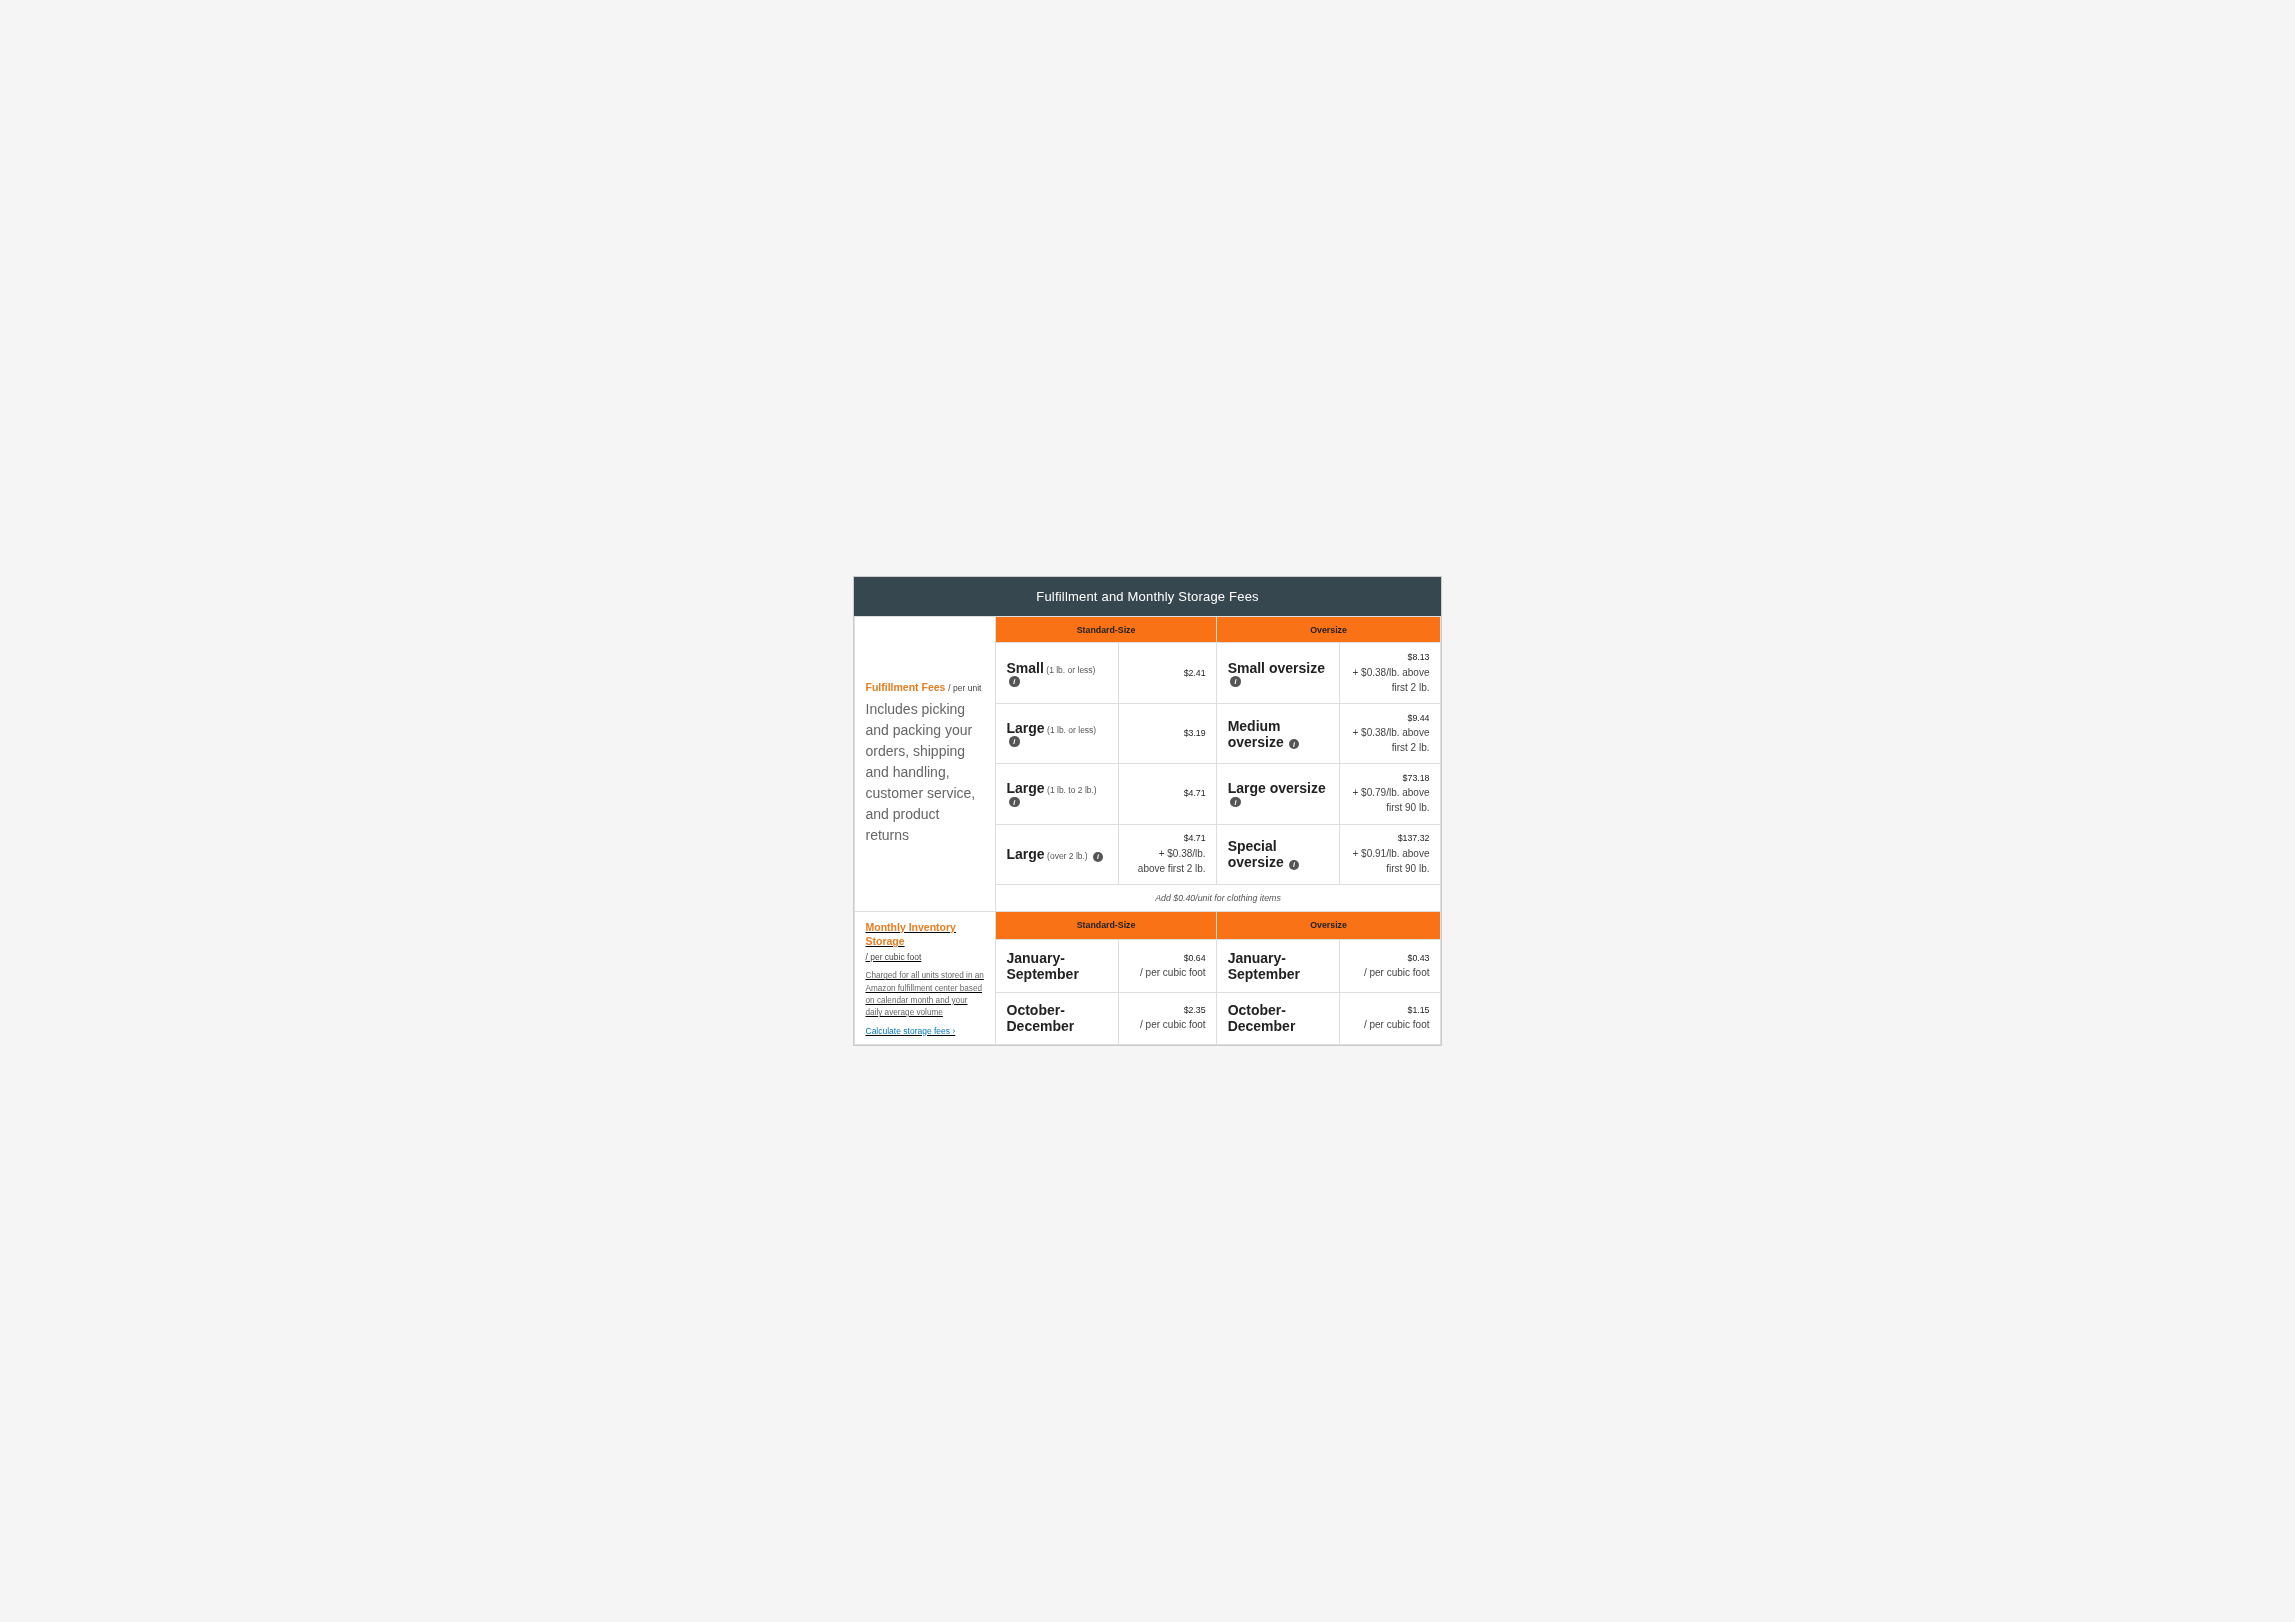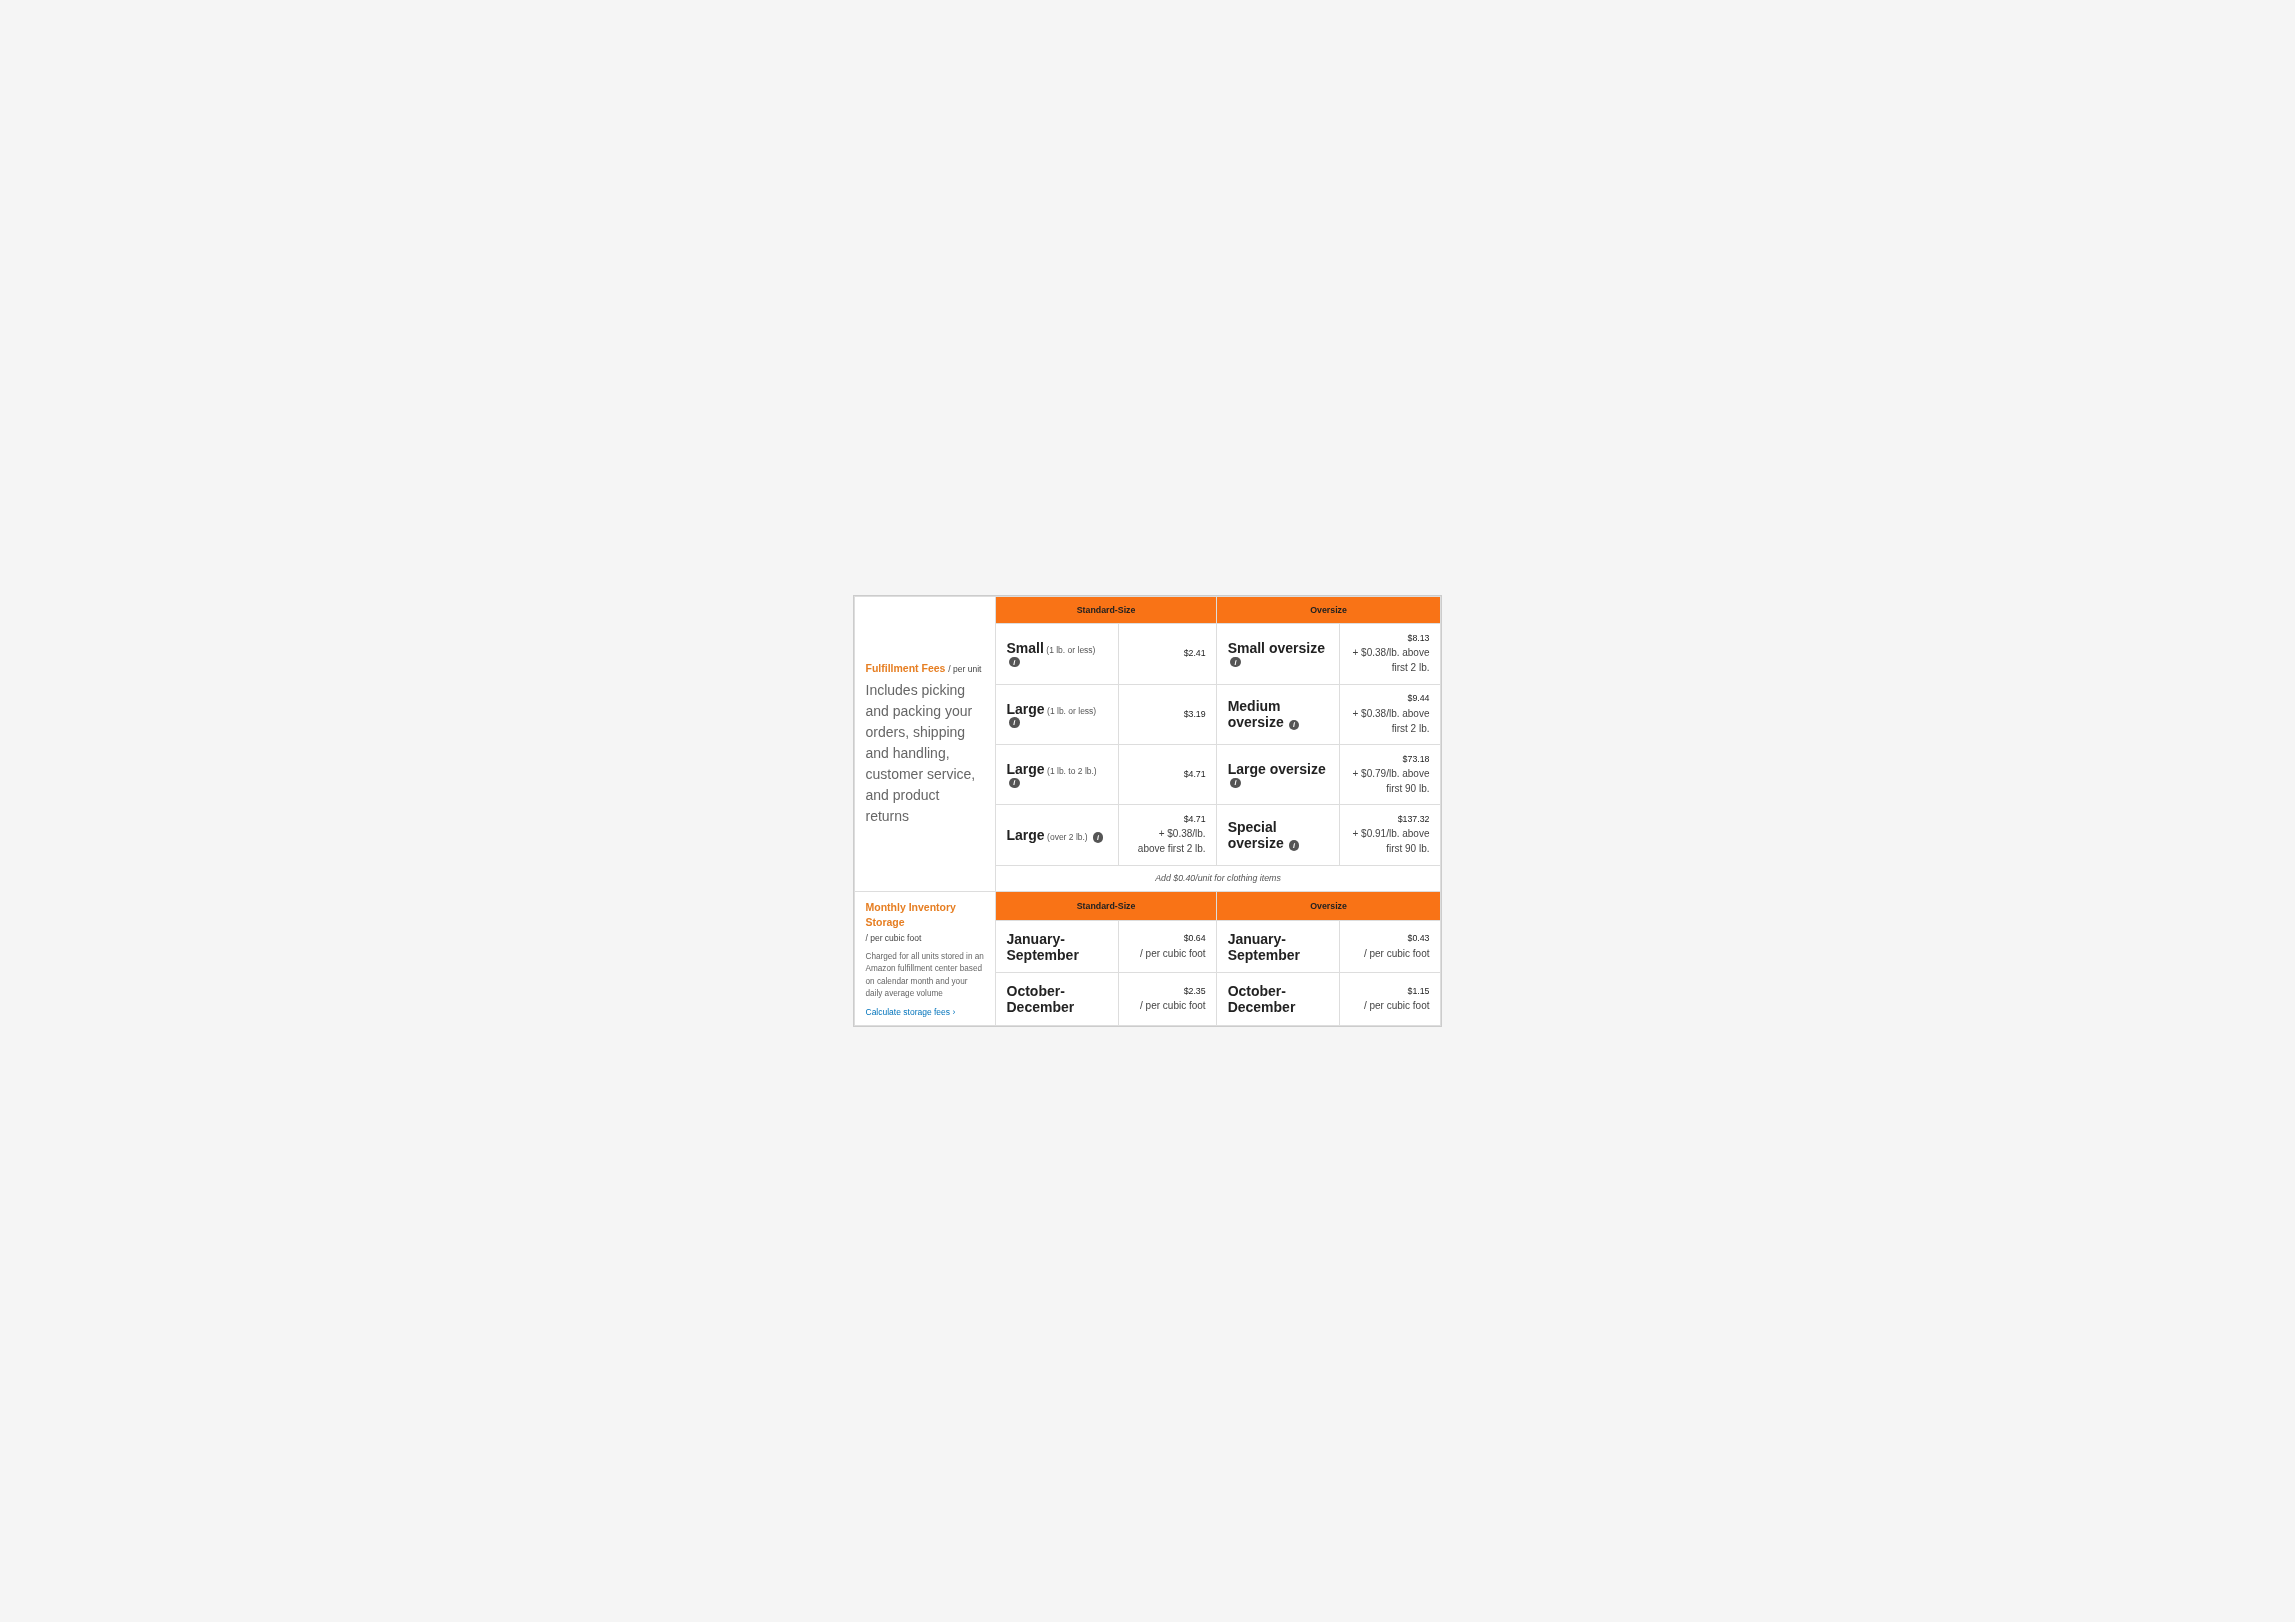--- a/index.html
+++ b/index.html
@@ -122,20 +122,21 @@
       font-size: 8.8px;
       padding: 9.2px 10.5px;
       border: 0.7px solid #ddd;
     }
     
     .storage-left {
       vertical-align: top;
       padding: 13px 11.8px;
       border-right: 0.7px solid #ddd;
       border-top: 1.3px solid #ccc;
+      text-decoration: underline;
     }
     .monthly-title {
       color: #e67e22;
       font-size: 10.5px;
       font-weight: bold;
       line-height: 1.4;
     }
     .monthly-subtitle {
       color: #444;
       font-size: 8.5px;
@@ -146,20 +147,21 @@
       font-size: 8.2px;
       margin-top: 6.5px;
       line-height: 1.5;
     }
   </style>
 </head>
 <body>
 
 <div class="table-wrapper">
 
+  <div class="table-title">Fulfillment and Monthly Storage Fees</div>
 
   <table class="main-table">
     <tbody>
 
       <tr>
         <td class="left-label-cell" rowspan="6">
           <span class="section-title-orange">
             <span>Fulfillment Fees</span>
             <span class="section-subtitle">/ per unit</span>
           </span>

